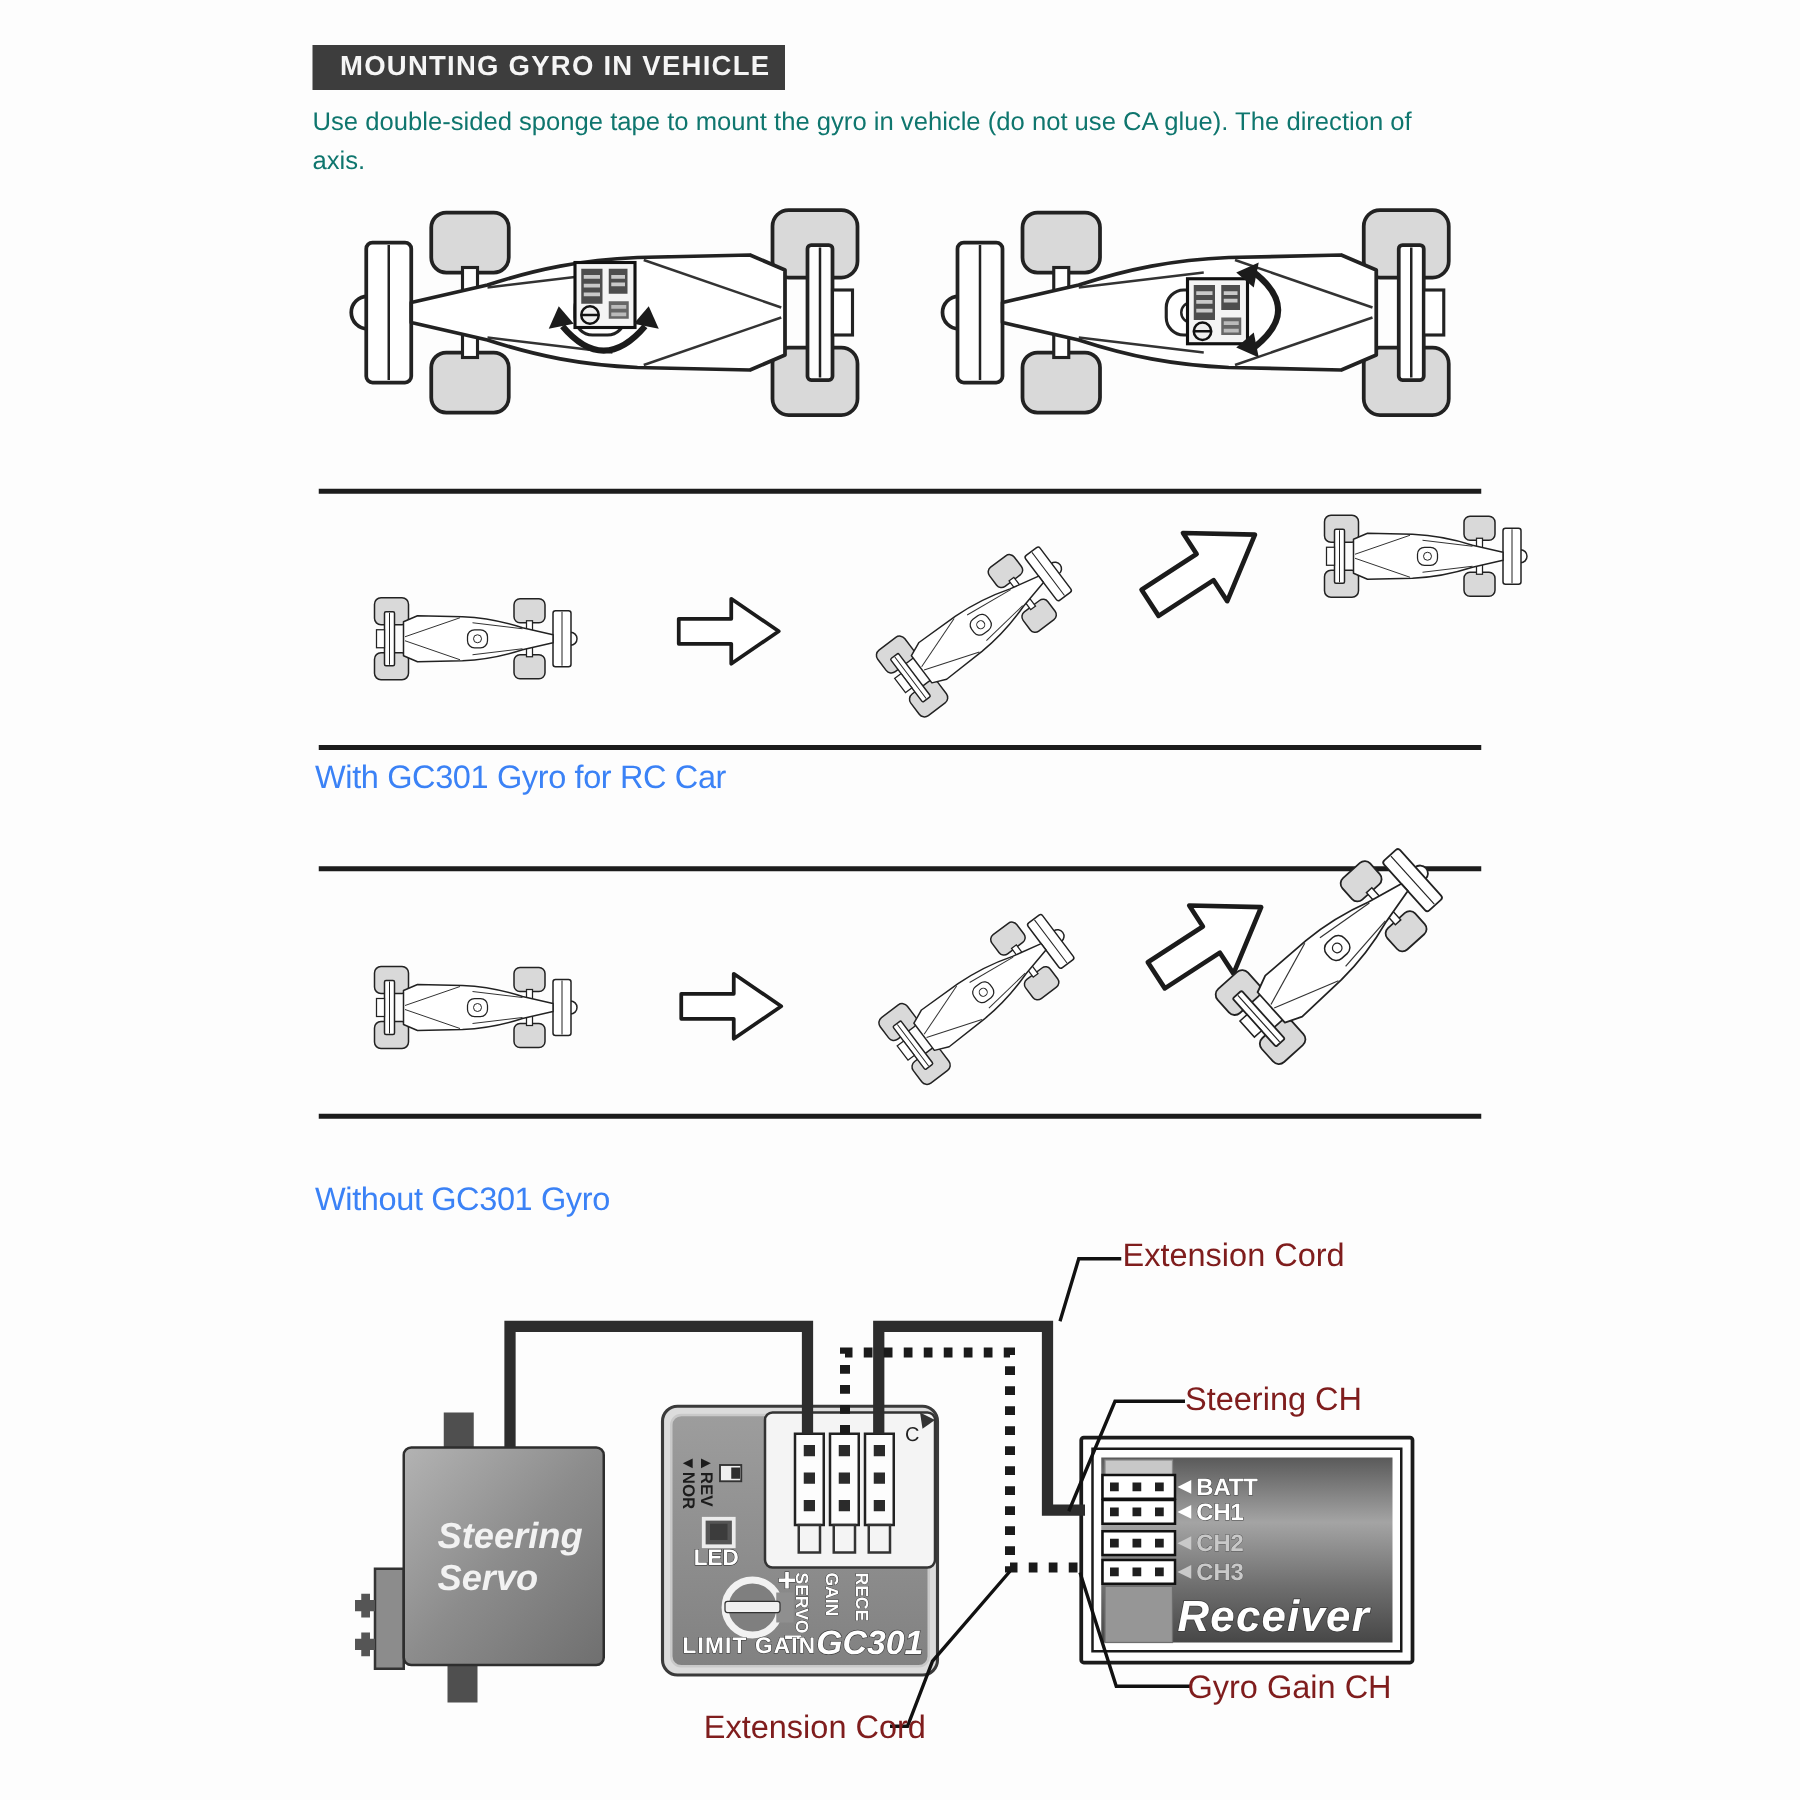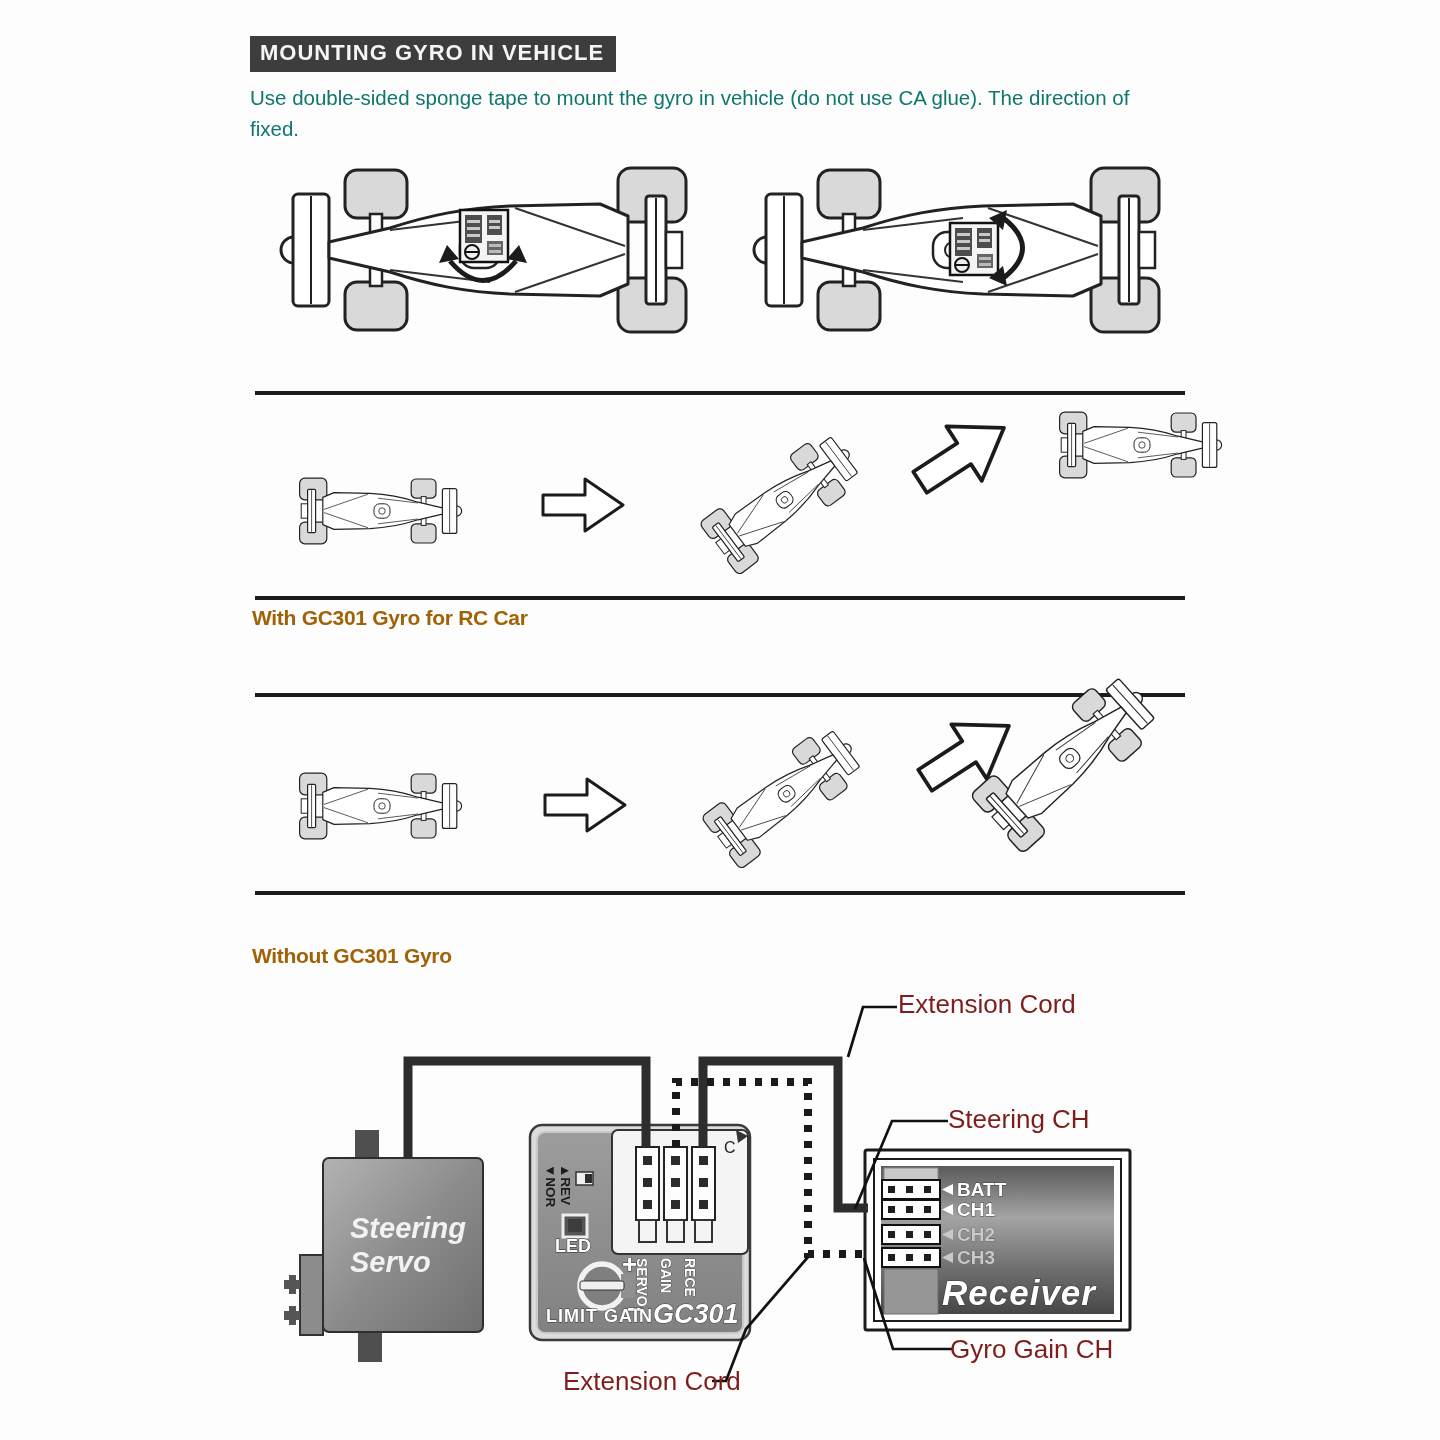--- a/index.html
+++ b/index.html
@@ -1,36 +1,36 @@
 <!DOCTYPE html>
 <html><head>
 <meta charset="utf-8">
 <style>
   html,body{margin:0;padding:0;background:#e8e8e8;}
   .page{position:relative;width:1440px;height:1440px;background:#fdfdfd;overflow:hidden;
         font-family:"Liberation Sans",sans-serif;color:#161616;}
   .abs{position:absolute;}
   .header-bar{position:absolute;left:250px;top:36px;background:#3d3d3d;color:#f5f5f5;
-        font-size:22px;font-weight:bold;letter-spacing:1px;padding:4px 12px 6px 10px;}
+        font-size:22px;font-weight:bold;letter-spacing:1px;padding:4px 12px 6px 22px;}
   .intro{position:absolute;left:250px;top:82px;width:960px;font-size:20.5px;line-height:31px;color:#0f766e;}
-  .sec-label{position:absolute;font-size:21px;font-weight:bold;color:#a16207;letter-spacing:-0.3px;}
+  .sec-label{position:absolute;font-size:26px;font-weight:normal;color:#3b82f6;letter-spacing:-0.3px;}
   .callout{position:absolute;font-size:26px;color:#7f1d1d;white-space:nowrap;}
   svg{position:absolute;overflow:visible;}
   svg text{font-family:"Liberation Sans",sans-serif;}
 </style>
 </head>
 <body>
 
 <div class="page">
 
   <div class="header-bar">MOUNTING GYRO IN VEHICLE</div>
 
   <div class="intro">
     <div>Use double-sided sponge tape to mount the gyro in vehicle (do not use CA glue). The direction of</div>
-    <div>fixed.</div>
+    <div>axis.</div>
   </div>
 
   <svg class="abs" style="left:260px;top:160px;" width="920" height="215" viewBox="0 0 920 215">
     <defs>
 
       <g id="car-top">
         <rect x="65" y="2" width="62" height="48" rx="12" fill="#d9d9d9" stroke="#222" stroke-width="3"></rect>
         <rect x="65" y="114" width="62" height="48" rx="12" fill="#d9d9d9" stroke="#222" stroke-width="3"></rect>
         <rect x="338" y="0" width="68" height="54" rx="13" fill="#d9d9d9" stroke="#222" stroke-width="3"></rect>
         <rect x="338" y="110" width="68" height="54" rx="13" fill="#d9d9d9" stroke="#222" stroke-width="3"></rect>

